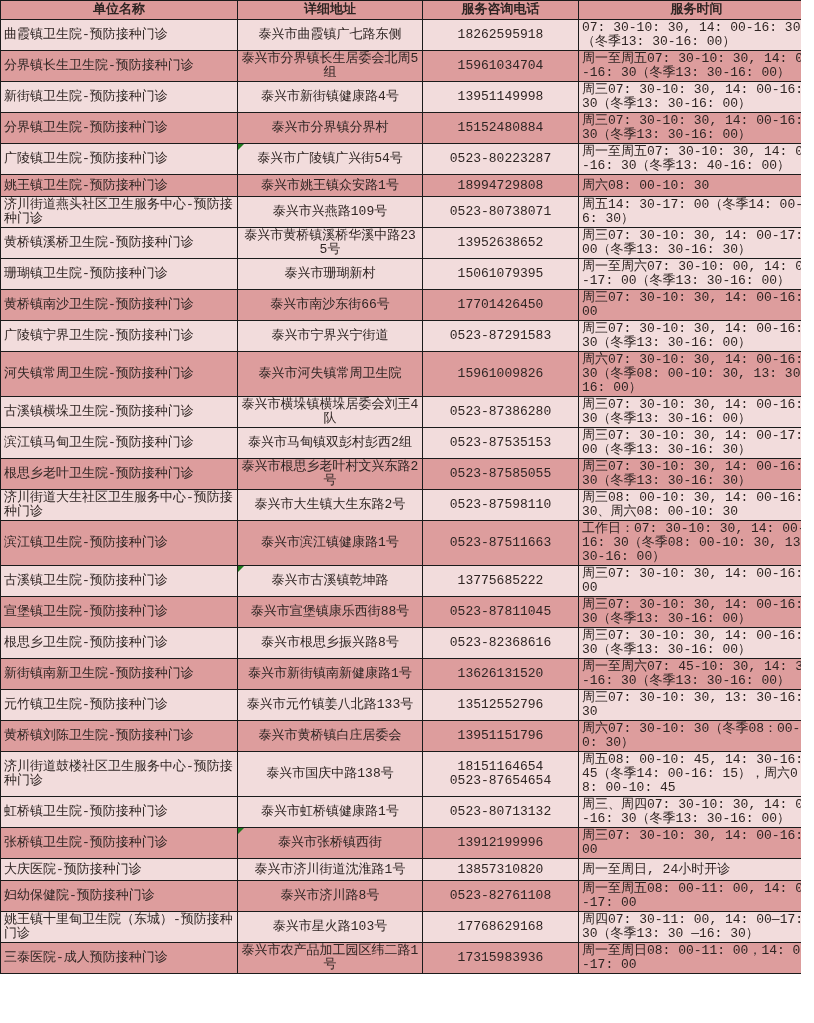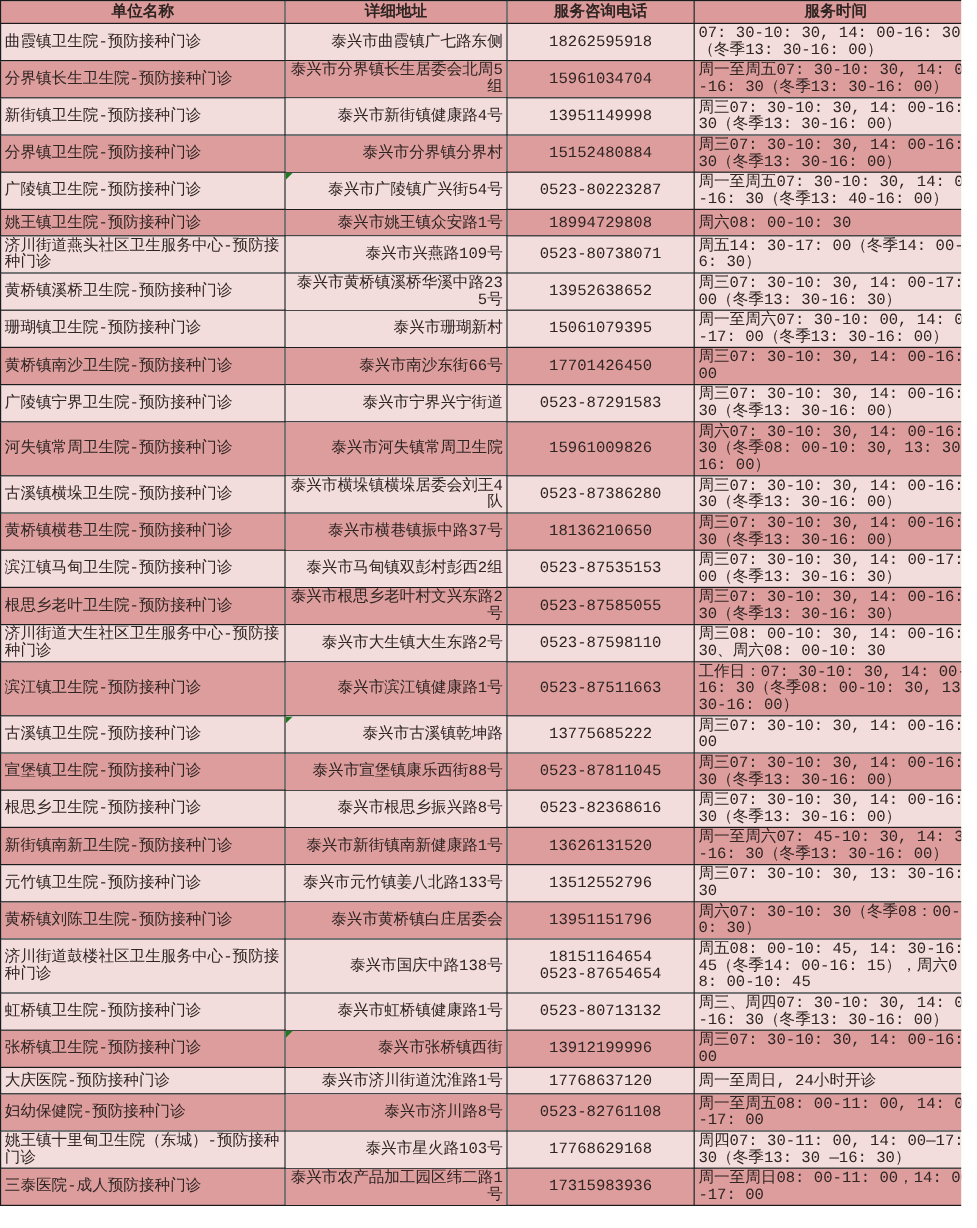--- a/index.html
+++ b/index.html
@@ -35,21 +35,21 @@
     background:var(--bg-header);
     height:16px;
     font-weight:bold;
     text-align:center;
     font-size:13px;
   }
   td{height:19px;}
   tr.light td{background:var(--bg-light);}
   tr.dark td{background:var(--bg-dark);}
   td.c-name{text-align:left;}
-  td.c-addr{text-align:right;position:relative;}
+  td.c-addr{text-align:center;position:relative;}
   td.c-phone{text-align:center;white-space:pre-line;}
   td.c-hours{text-align:left;}
   .comment-marker{
     position:absolute;top:0;left:0;
     width:0;height:0;
     border-top:6px solid var(--marker);
     border-right:6px solid transparent;
   }
 </style>
 </head>
@@ -143,26 +143,20 @@
     <td class="c-addr">泰兴市河失镇常周卫生院</td>
     <td class="c-phone">15961009826</td>
     <td class="c-hours">周六07: 30-10: 30, 14: 00-16: 30（冬季08: 00-10: 30, 13: 30-16: 00）</td>
   </tr>
         <tr class="light">
     <td class="c-name">古溪镇横垛卫生院-预防接种门诊</td>
     <td class="c-addr">泰兴市横垛镇横垛居委会刘王4队</td>
     <td class="c-phone">0523-87386280</td>
     <td class="c-hours">周三07: 30-10: 30, 14: 00-16: 30（冬季13: 30-16: 00）</td>
   </tr>
-        <tr class="dark">
-    <td class="c-name">黄桥镇横巷卫生院-预防接种门诊</td>
-    <td class="c-addr">泰兴市横巷镇振中路37号</td>
-    <td class="c-phone">18136210650</td>
-    <td class="c-hours">周三07: 30-10: 30, 14: 00-16: 30（冬季13: 30-16: 00）</td>
-  </tr>
         <tr class="light">
     <td class="c-name">滨江镇马甸卫生院-预防接种门诊</td>
     <td class="c-addr">泰兴市马甸镇双彭村彭西2组</td>
     <td class="c-phone">0523-87535153</td>
     <td class="c-hours">周三07: 30-10: 30, 14: 00-17: 00（冬季13: 30-16: 30）</td>
   </tr>
         <tr class="dark">
     <td class="c-name">根思乡老叶卫生院-预防接种门诊</td>
     <td class="c-addr">泰兴市根思乡老叶村文兴东路2号</td>
     <td class="c-phone">0523-87585055</td>
@@ -231,21 +225,21 @@
   </tr>
         <tr class="dark">
     <td class="c-name">张桥镇卫生院-预防接种门诊</td>
     <td class="c-addr"><span class="comment-marker"></span>泰兴市张桥镇西街</td>
     <td class="c-phone">13912199996</td>
     <td class="c-hours">周三07: 30-10: 30, 14: 00-16: 00</td>
   </tr>
         <tr class="light">
     <td class="c-name">大庆医院-预防接种门诊</td>
     <td class="c-addr">泰兴市济川街道沈淮路1号</td>
-    <td class="c-phone">17768637120</td>
+    <td class="c-phone">13857310820</td>
     <td class="c-hours">周一至周日, 24小时开诊</td>
   </tr>
         <tr class="dark">
     <td class="c-name">妇幼保健院-预防接种门诊</td>
     <td class="c-addr">泰兴市济川路8号</td>
     <td class="c-phone">0523-82761108</td>
     <td class="c-hours">周一至周五08: 00-11: 00, 14: 00-17: 00</td>
   </tr>
         <tr class="light">
     <td class="c-name">姚王镇十里甸卫生院（东城）-预防接种门诊</td>

